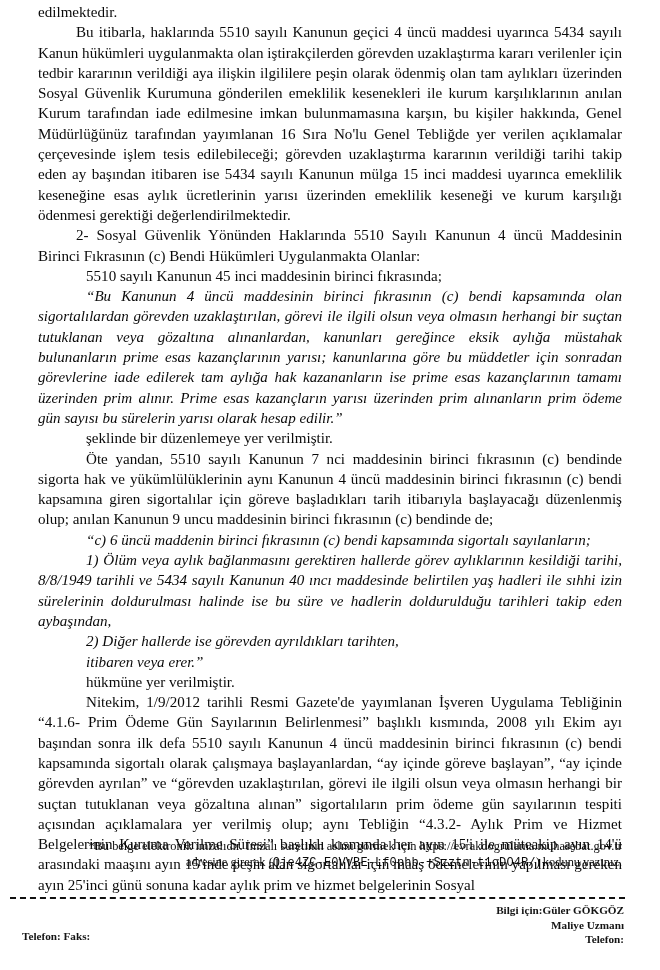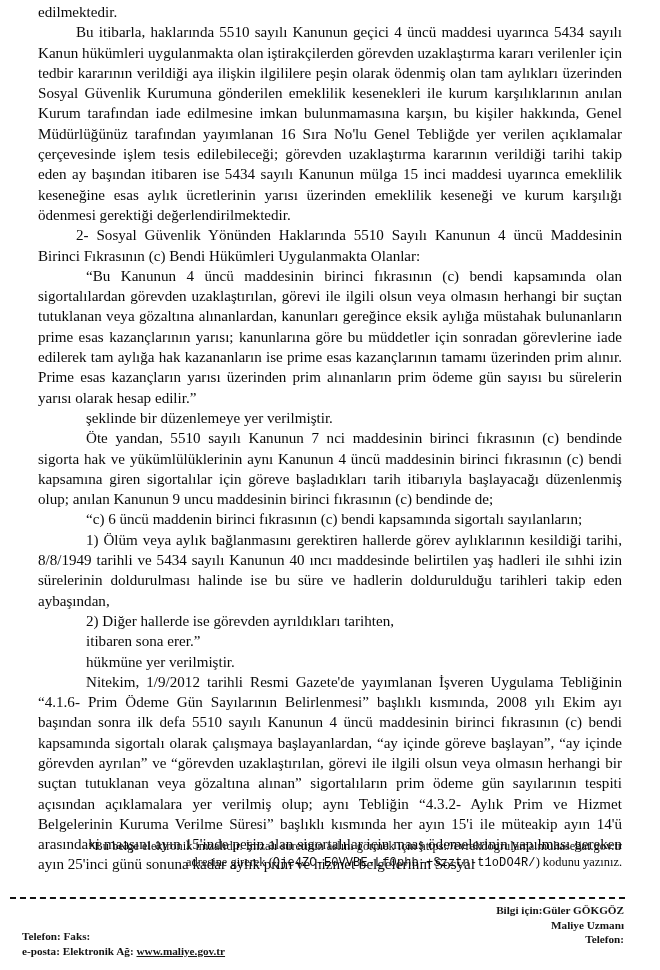--- a/index.html
+++ b/index.html
@@ -37,20 +37,21 @@
     text-justify: inter-word;
     hyphens: none;
   }
   p.indent {
     text-indent: 38px;
   }
   p.indent-lg {
     text-indent: 48px;
   }
   p.ital {
+    font-style: italic;
   }
   p.noindent {
     text-indent: 0;
   }
   p.last-left {
     text-align: left;
   }
 
   
   .esign {
@@ -114,34 +115,35 @@
 
 <div class="page">
 
   <div class="body-text">
     <p class="para noindent">edilmektedir.</p>
 
     <p class="para indent">Bu itibarla, haklarında 5510 sayılı Kanunun geçici 4 üncü maddesi uyarınca 5434 sayılı Kanun hükümleri uygulanmakta olan iştirakçilerden görevden uzaklaştırma kararı verilenler için tedbir kararının verildiği aya ilişkin ilgililere peşin olarak ödenmiş olan tam aylıkları üzerinden Sosyal Güvenlik Kurumuna gönderilen emeklilik kesenekleri ile kurum karşılıklarının anılan Kurum tarafından iade edilmesine imkan bulunmamasına karşın, bu kişiler hakkında, Genel Müdürlüğünüz tarafından yayımlanan 16 Sıra No'lu Genel Tebliğde yer verilen açıklamalar çerçevesinde işlem tesis edilebileceği; görevden uzaklaştırma kararının verildiği tarihi takip eden ay başından itibaren ise 5434 sayılı Kanunun mülga 15 inci maddesi uyarınca emeklilik keseneğine esas aylık ücretlerinin yarısı üzerinden emeklilik keseneği ve kurum karşılığı ödenmesi gerektiği değerlendirilmektedir.</p>
 
     <p class="para indent">2- Sosyal Güvenlik Yönünden Haklarında 5510 Sayılı Kanunun 4 üncü Maddesinin Birinci Fıkrasının (c) Bendi Hükümleri Uygulanmakta Olanlar:</p>
 
+    <p class="para indent-lg">5510 sayılı Kanunun 45 inci maddesinin birinci fıkrasında;</p>
 
     <p class="para indent-lg ital">“Bu Kanunun 4 üncü maddesinin birinci fıkrasının (c) bendi kapsamında olan sigortalılardan görevden uzaklaştırılan, görevi ile ilgili olsun veya olmasın herhangi bir suçtan tutuklanan veya gözaltına alınanlardan, kanunları gereğince eksik aylığa müstahak bulunanların prime esas kazançlarının yarısı; kanunlarına göre bu müddetler için sonradan görevlerine iade edilerek tam aylığa hak kazananların ise prime esas kazançlarının tamamı üzerinden prim alınır. Prime esas kazançların yarısı üzerinden prim alınanların prim ödeme gün sayısı bu sürelerin yarısı olarak hesap edilir.”</p>
 
     <p class="para indent-lg">şeklinde bir düzenlemeye yer verilmiştir.</p>
 
     <p class="para indent-lg">Öte yandan, 5510 sayılı Kanunun 7 nci maddesinin birinci fıkrasının (c) bendinde sigorta hak ve yükümlülüklerinin aynı Kanunun 4 üncü maddesinin birinci fıkrasının (c) bendi kapsamına giren sigortalılar için göreve başladıkları tarih itibarıyla başlayacağı düzenlenmiş olup; anılan Kanunun 9 uncu maddesinin birinci fıkrasının (c) bendinde de;</p>
 
     <p class="para indent-lg ital last-left">“c) 6 üncü maddenin birinci fıkrasının (c) bendi kapsamında sigortalı sayılanların;</p>
 
     <p class="para indent-lg ital">1) Ölüm veya aylık bağlanmasını gerektiren hallerde görev aylıklarının kesildiği tarihi, 8/8/1949 tarihli ve 5434 sayılı Kanunun 40 ıncı maddesinde belirtilen yaş hadleri ile sıhhi izin sürelerinin doldurulması halinde ise bu süre ve hadlerin doldurulduğu tarihleri takip eden aybaşından,</p>
 
     <p class="para indent-lg ital last-left">2) Diğer hallerde ise görevden ayrıldıkları tarihten,</p>
 
-    <p class="para indent-lg ital last-left">itibaren sona erer.”</p>
+    <p class="para indent-lg ital last-left">itibaren veya erer.”</p>
 
     <p class="para indent-lg last-left">hükmüne yer verilmiştir.</p>
 
     <p class="para indent-lg">Nitekim, 1/9/2012 tarihli Resmi Gazete'de yayımlanan İşveren Uygulama Tebliğinin “4.1.6- Prim Ödeme Gün Sayılarının Belirlenmesi” başlıklı kısmında, 2008 yılı Ekim ayı başından sonra ilk defa 5510 sayılı Kanunun 4 üncü maddesinin birinci fıkrasının (c) bendi kapsamında sigortalı olarak çalışmaya başlayanlardan, “ay içinde göreve başlayan”, “ay içinde görevden ayrılan” ve “görevden uzaklaştırılan, görevi ile ilgili olsun veya olmasın herhangi bir suçtan tutuklanan veya gözaltına alınan” sigortalıların prim ödeme gün sayılarının tespiti açısından açıklamalara yer verilmiş olup; aynı Tebliğin “4.3.2- Aylık Prim ve Hizmet Belgelerinin Kuruma Verilme Süresi” başlıklı kısmında her ayın 15'i ile müteakip ayın 14'ü arasındaki maaşını ayın 15'inde peşin alan sigortalılar için maaş ödemelerinin yapılması gereken ayın 25'inci günü sonuna kadar aylık prim ve hizmet belgelerinin Sosyal</p>
   </div>
 
   <div class="esign">
     <span>*Bu belge elektronik imzalıdır. İmzalı suretinin aslını görmek için https://evrakdogrulama.muhasebat.gov.tr</span><br>
     <span>adresine girerek (</span><span class="code">Qje4ZC-E0VVBE-Lf0phb-+Szztn-t1oDO4R/</span><span>) kodunu yazınız.</span>
   </div>
@@ -149,19 +151,16 @@
   <div class="divider"></div>
 
   <div class="footer">
     <div class="footer-right">
       <div class="nowrap">Bilgi için:Güler GÖKGÖZ</div>
       <div class="nowrap">Maliye Uzmanı</div>
       <div class="nowrap">Telefon:</div>
     </div>
     <div class="footer-left">
       <div class="nowrap">Telefon: Faks:</div>
-      <div class="nowrap">
-        <span>e-posta:  Elektronik Ağ: </span><span class="link">www.maliye.gov.tr</span>
-      </div>
     </div>
   </div>
 
 </div>
 
 </body></html>

